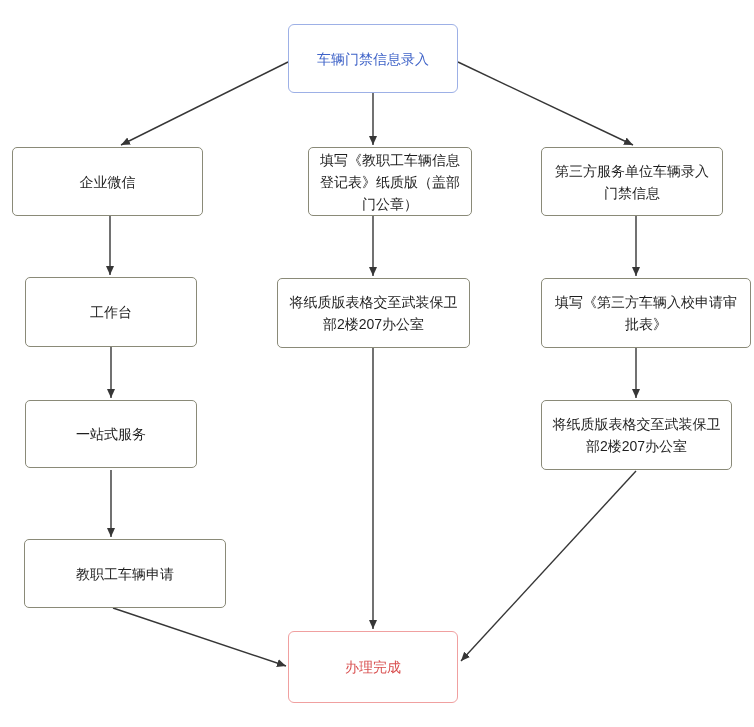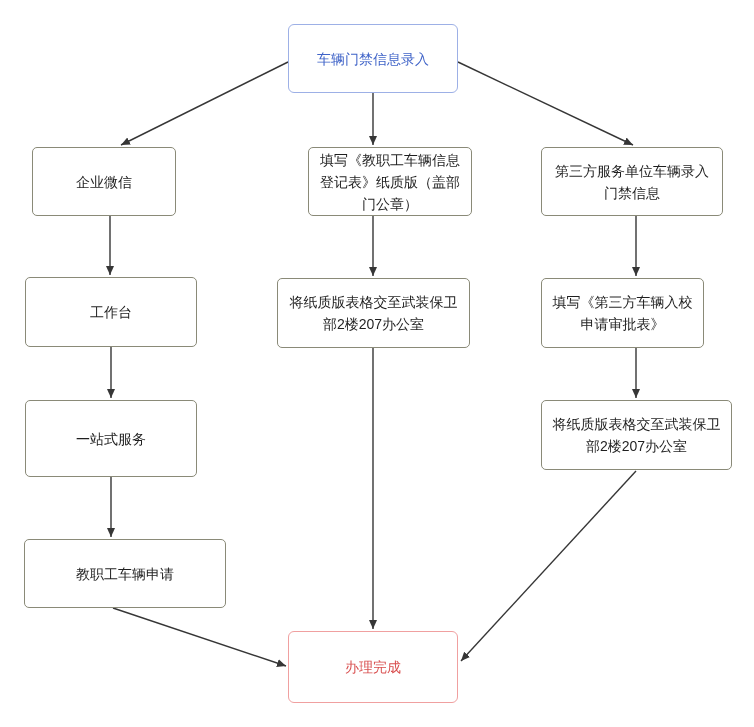--- a/index.html
+++ b/index.html
@@ -39,27 +39,27 @@
     color: var(--start-text, #3f63c8);
     border-radius: 6px;
   }
   .node.end {
     border-color: var(--end-border, #f0a0a0);
     color: var(--end-text, #d94f4f);
     border-radius: 6px;
   }
   
   #n-start        { left: 288px; top:  24px; width: 170px; height: 69px; }
-  #n-wechat       { left:  32px; top: 147px; width: 144px; height: 69px; align-items: center; }
+  #n-wechat       { left:  12px; top: 147px; width: 191px; height: 69px; align-items: center; }
   #n-fill-staff   { left: 277px; top: 147px; width: 164px; height: 69px; margin-left: 31px; }
   #n-third        { left: 541px; top: 147px; width: 182px; height: 69px; }
   #n-workbench    { left:  25px; top: 277px; width: 172px; height: 70px; }
   #n-submit-staff { left: 277px; top: 278px; width: 193px; height: 70px; }
-  #n-fill-third   { left: 541px; top: 278px; width: 163px; height: 70px; }
-  #n-onestop      { left:  25px; top: 400px; width: 172px; height: 77px; }
+  #n-fill-third   { left: 541px; top: 278px; width: 210px; height: 70px; }
+  #n-onestop      { left:  25px; top: 400px; width: 172px; height: 68px; }
   #n-submit-third { left: 541px; top: 400px; width: 191px; height: 70px; }
   #n-staff-apply  { left:  24px; top: 539px; width: 202px; height: 69px; }
   #n-end          { left: 288px; top: 631px; width: 170px; height: 72px; justify-content: center; }
 </style>
 </head>
 <body style="--arrow: #363636; --node-border: #8a8a78; --node-text: #1f1f1f; --node-fill: #ffffff; --start-border: #9db0e6; --start-text: #3f63c8; --end-border: #f0a0a0; --end-text: #d94f4f; background: rgb(255, 255, 255);">
 
 <div class="canvas">
 
   <svg class="edges" viewBox="0 0 754 727" aria-hidden="true">

